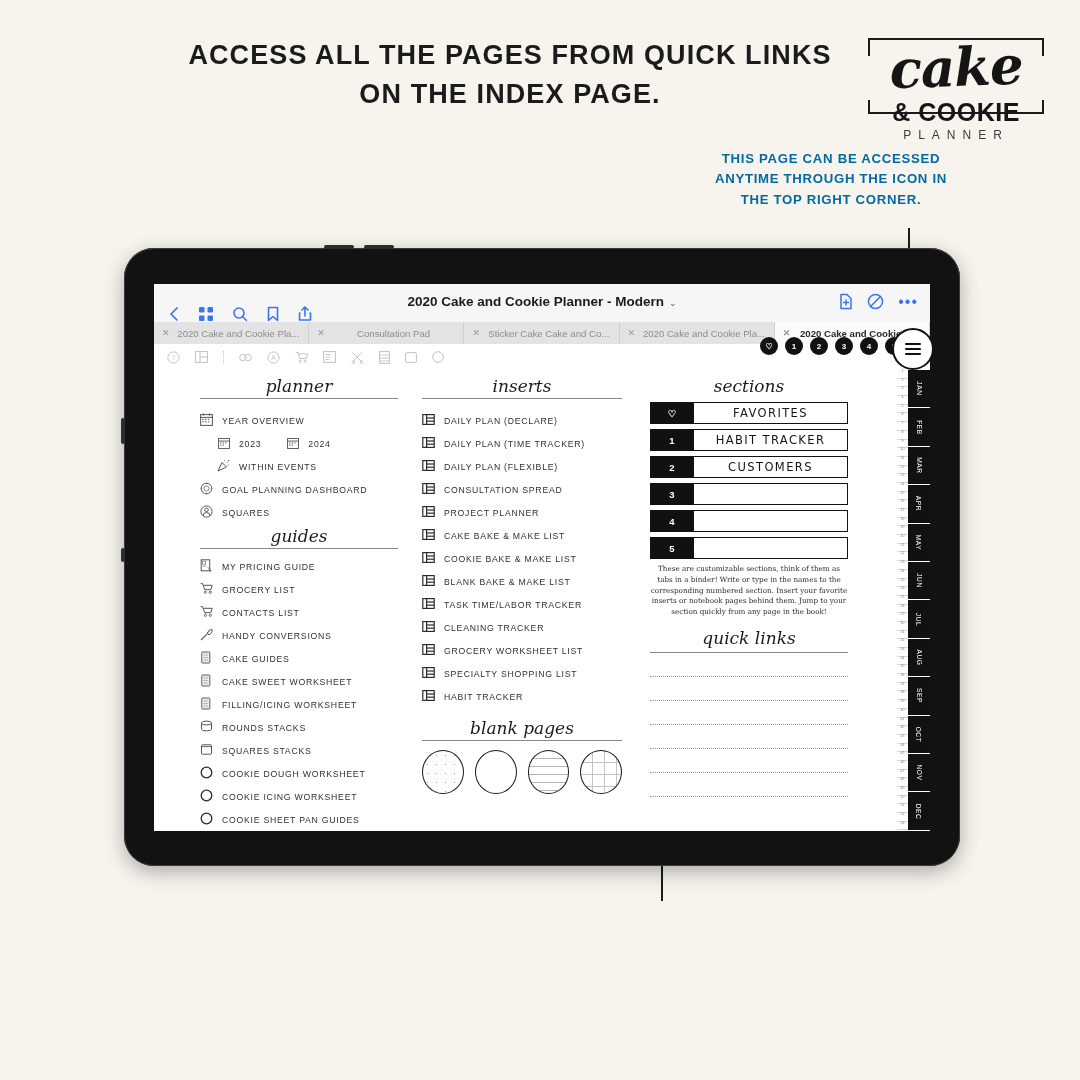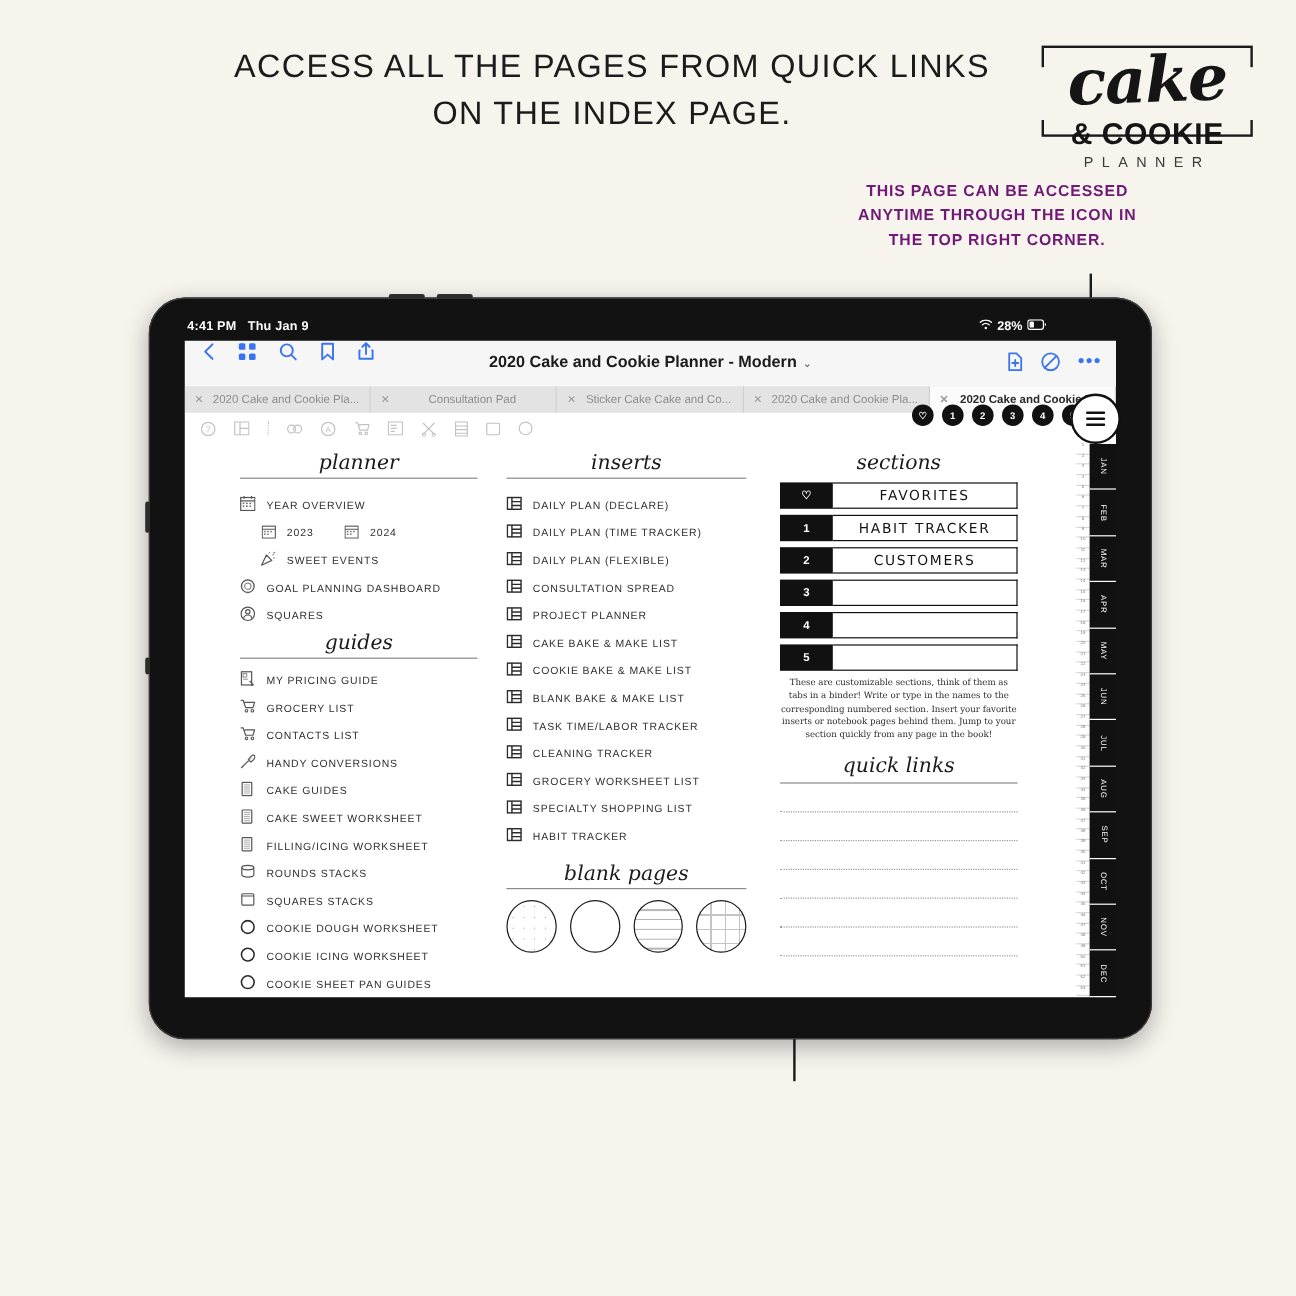--- a/index.html
+++ b/index.html
@@ -8,21 +8,21 @@
     background: #f7f4ee;
     font-family: "Liberation Sans", sans-serif;
     overflow: hidden;
   }
   #stage { position: relative; width: 1080px; height: 1080px; background: #f7f4ee; }
 
   
   .headline {
     position: absolute; left: 180px; top: 36px; width: 660px;
     text-align: center;
-    font-weight: 400; font-size: 27px; letter-spacing: 1.1px;
+    font-weight: 700; font-size: 27px; letter-spacing: 1.1px;
     line-height: 1.45; color: #1b1b1b;
   }
 
   
   .logo-wrap { position: absolute; right: 26px; top: 30px; width: 196px; height: 112px; }
   .logo-box {
     position: absolute; left: 10px; top: 8px; width: 176px; height: 76px;
     border: 2.5px solid #1b1b1b;
   }
   .logo-box-mask-l, .logo-box-mask-r {
@@ -42,21 +42,21 @@
   }
   .logo-planner {
     position: absolute; left: 0; top: 98px; width: 196px; text-align: center;
     font-weight: 400; font-size: 12px; letter-spacing: 7px; color: #3a3a3a;
   }
 
   
   .callout-top {
     position: absolute; left: 700px; top: 149px; width: 262px;
     text-align: center; font-weight: 700; font-size: 13.2px;
-    letter-spacing: 0.7px; line-height: 1.55; color: #701a75;
+    letter-spacing: 0.7px; line-height: 1.55; color: #0369a1;
   }
   .leader-top {
     position: absolute; left: 908px; top: 228px; width: 2px; height: 118px;
     background: #1b1b1b;
   }
 
   
   .callout-bottom {
     position: absolute; left: 330px; top: 913px; width: 640px;
     text-align: center; font-weight: 700; font-size: 24.5px;
@@ -94,21 +94,21 @@
     position: absolute; left: 124px; top: 266px; width: 836px; height: 16px;
     color: #ffffff; font-size: 10.5px; font-weight: 700;
   }
   .sb-left { position: absolute; left: 32px; top: 0; letter-spacing: 0.2px; }
   .sb-right { position: absolute; right: 88px; top: 0; display: flex; align-items: center; gap: 4px; }
   .sb-batt-txt { font-size: 10.5px; }
 
   
   .appbar {
     position: absolute; left: 0; top: 0; width: 100%; height: 38px;
-    background: #f6f6f6; display: flex; align-items: flex-start;
+    background: #f6f6f6; display: flex; align-items: flex-end;
   }
   .appbar-icons { display: flex; align-items: center; gap: 18px; padding-left: 14px; }
   .ic { color: #3a74f0; display: inline-flex; }
   .doc-title {
     position: absolute; left: 0; right: 0; top: 10px; text-align: center;
     font-size: 13.5px; font-weight: 700; color: #1b1b1b;
   }
   .doc-title .chev { font-size: 9px; color: #555; margin-left: 5px; font-weight: 400; }
   .appbar-right { position: absolute; right: 12px; top: 9px; display: flex; align-items: center; gap: 14px; }
   .dots3 { color: #3a74f0; font-size: 16px; letter-spacing: 1px; line-height: 1; }
@@ -439,21 +439,21 @@
                 <svg width="13" height="13" viewBox="0 0 13 13">
                   <path d="M1 12 L5 3.5 L9.5 8 Z" stroke="#555" stroke-width="1" fill="none" stroke-linejoin="round"></path>
                   <g stroke="#777" stroke-width="0.8">
                     <line x1="7" y1="2" x2="8" y2="1"></line>
                     <line x1="10" y1="3.5" x2="11.3" y2="3"></line>
                     <line x1="10.5" y1="6" x2="12" y2="6"></line>
                   </g>
                   <circle cx="11.5" cy="1.5" r="0.7" fill="#777"></circle>
                 </svg>
               </span>
-            <span class="txt">SWEET EVENTS</span>
+            <span class="txt">WITHIN EVENTS</span>
           </div>
 
           <div class="row">
             <span class="ic-box">
                 <svg width="13" height="13" viewBox="0 0 13 13">
                   <circle cx="6.5" cy="6.5" r="5.3" stroke="#555" stroke-width="1" fill="none"></circle>
                   <circle cx="6.5" cy="6.5" r="2.6" stroke="#777" stroke-width="0.9" fill="none"></circle>
                   <g stroke="#777" stroke-width="0.8">
                     <line x1="6.5" y1="0.6" x2="6.5" y2="2.2"></line>
                     <line x1="6.5" y1="10.8" x2="6.5" y2="12.4"></line>
@@ -912,43 +912,20 @@
               <span>NOV</span>
             </div>
             <div class="month" style="height: 38.4167px;">
               <span>DEC</span>
             </div>
           </div>
       </div>
     </div>
   </div>
 
-  <div class="statusbar">
-    <div class="sb-left">
-      <span>4:41 PM</span>
-      &nbsp;&nbsp;<span>Thu Jan 9</span>
-    </div>
-    <div class="sb-right">
-      <span>
-        <svg width="11" height="9" viewBox="0 0 11 9">
-            <path d="M0.8 2.6 A7 7 0 0 1 10.2 2.6" stroke="#fff" stroke-width="1.1" fill="none" stroke-linecap="round"></path>
-            <path d="M2.7 4.7 A4.2 4.2 0 0 1 8.3 4.7" stroke="#fff" stroke-width="1.1" fill="none" stroke-linecap="round"></path>
-            <circle cx="5.5" cy="7.3" r="1" fill="#fff"></circle>
-          </svg>
-      </span>
-      <span class="sb-batt-txt">28%</span>
-      <span>
-        <svg width="16" height="9" viewBox="0 0 16 9">
-            <rect x="0.5" y="0.5" width="13" height="8" rx="2" stroke="#fff" stroke-width="1" fill="none"></rect>
-            <rect x="2" y="2" width="3.6" height="5" rx="1" fill="#fff"></rect>
-            <path d="M14.6 3 v3 a1.6 1.6 0 0 0 0 -3 z" fill="#fff"></path>
-          </svg>
-      </span>
-    </div>
-  </div>
 
   <div class="dotbar" id="dotbar">
       <div class="dotc">♡</div>
       <div class="dotc">1</div>
       <div class="dotc">2</div>
       <div class="dotc">3</div>
       <div class="dotc">4</div>
       <div class="dotc">5</div>
     </div>
   <div class="menu-circle">

